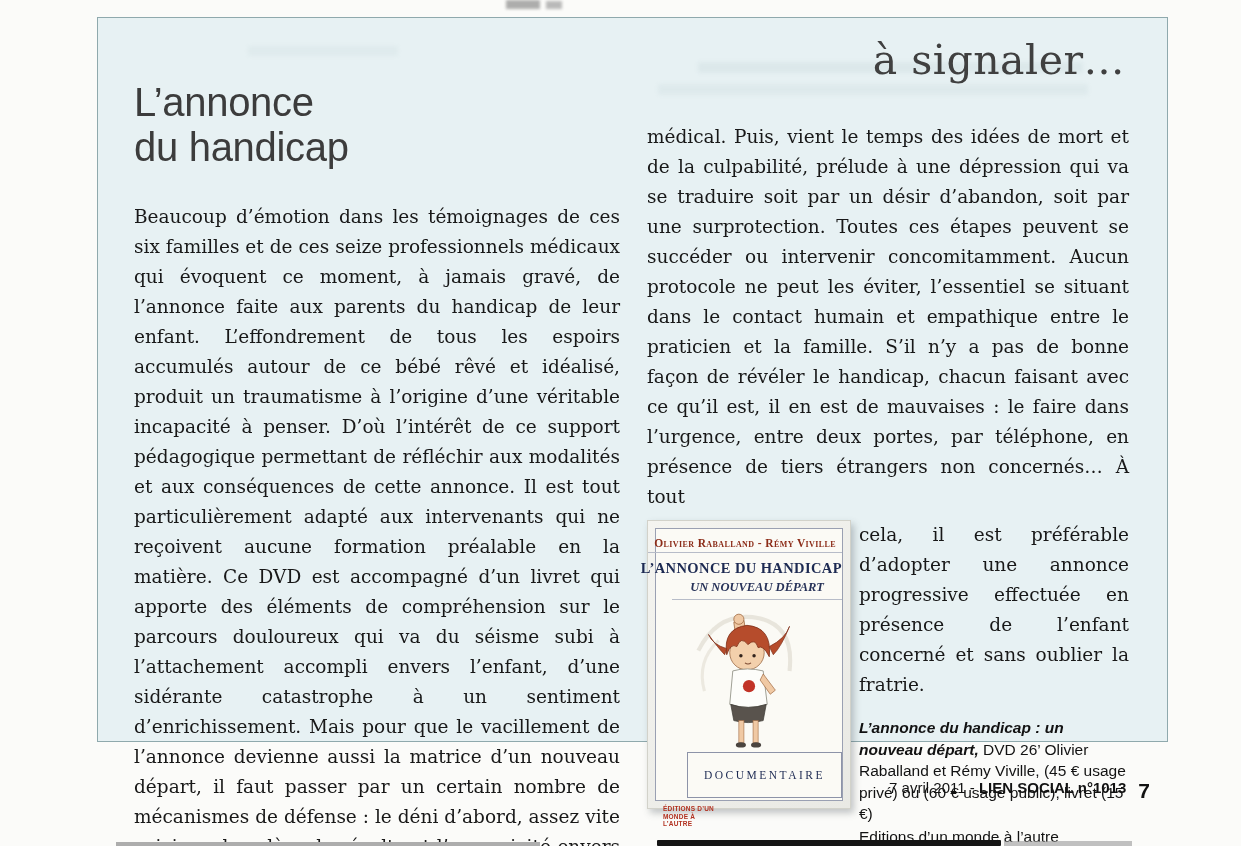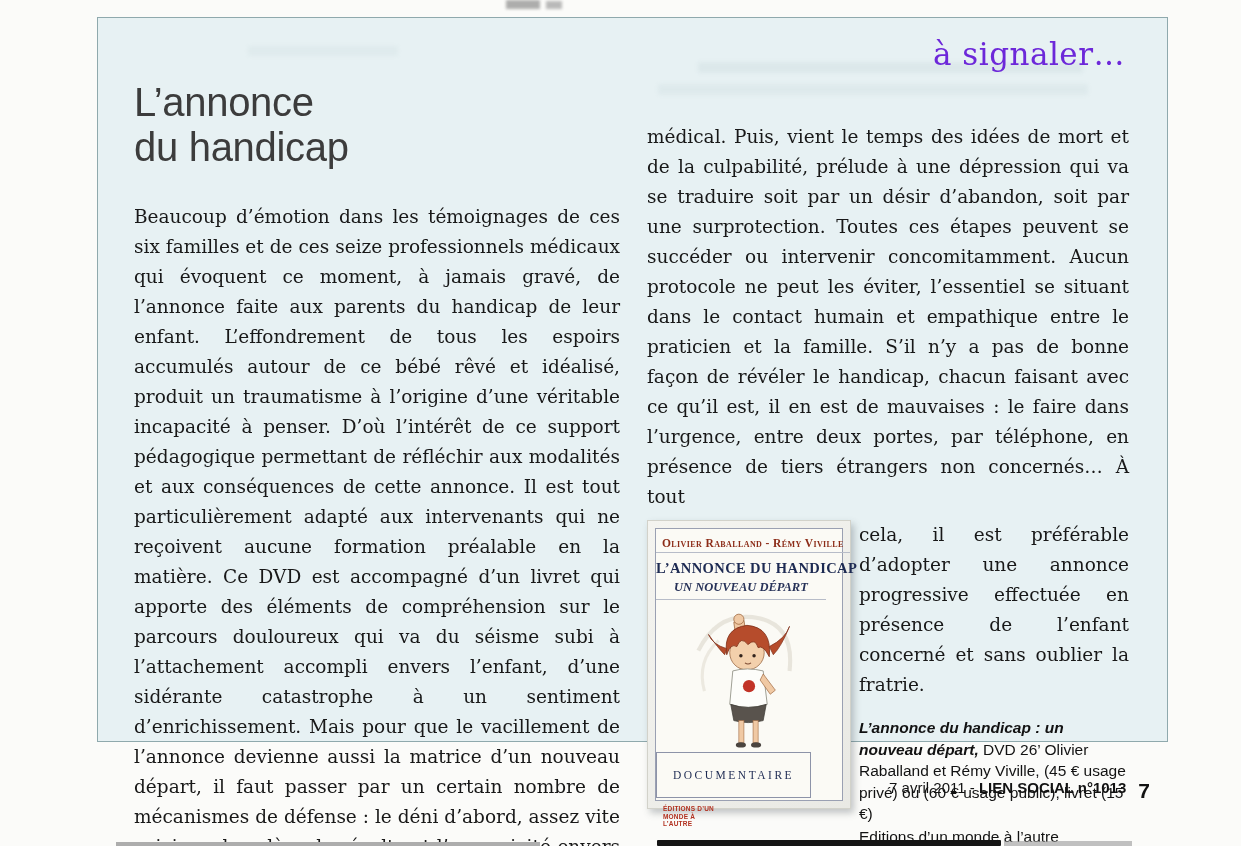--- a/index.html
+++ b/index.html
@@ -30,23 +30,23 @@
   }
   .ghost { position: absolute; pointer-events: none; background:#86a3a8; filter: blur(2px); }
   .ghost1 { left: 600px; top: 44px; width: 385px; height: 11px; opacity:.11; }
   .ghost2 { left: 560px; top: 66px; width: 430px; height: 11px; opacity:.09; }
   .ghost3 { left: 150px; top: 28px; width: 150px; height: 10px; opacity:.08; }
 
   .section-label {
     position: absolute;
     top: 18px; right: 42px;
     font-family: "DejaVu Serif", serif;
-    font-size: 31px;
+    font-size: 41px;
     font-weight: 500;
-    color: #6d28d9;
+    color: #404040;
     letter-spacing: 0.5px;
   }
 
   .title {
     position: absolute;
     left: 36px; top: 62px;
     margin: 0;
     font-family: "Liberation Sans", sans-serif;
     font-weight: 500;
     font-size: 40px;
@@ -77,21 +77,21 @@
     width: 204px; height: 289px;
     position: relative;
     background: linear-gradient(135deg, #f4f4f0, #e9e9e4);
     border: 1px solid #d2d2ca;
     box-shadow: 3px 4px 7px rgba(60,70,75,0.30);
   }
   .dvd-inner {
     position: absolute; inset: 7px;
     background: #fbfaf5;
     border: 1px solid #9aa0b2;
-    display: flex; flex-direction: column; align-items: flex-start;
+    display: flex; flex-direction: column; align-items: flex-end;
   }
   .dvd-authors {
     margin-top: 8px;
     font-family: "Liberation Serif", serif;
     font-variant: small-caps;
     font-weight: 700;
     font-size: 11.5px;
     letter-spacing: 0.4px;
     color: #8c2c18;
     border-bottom: 1px solid #b7bcc8;

